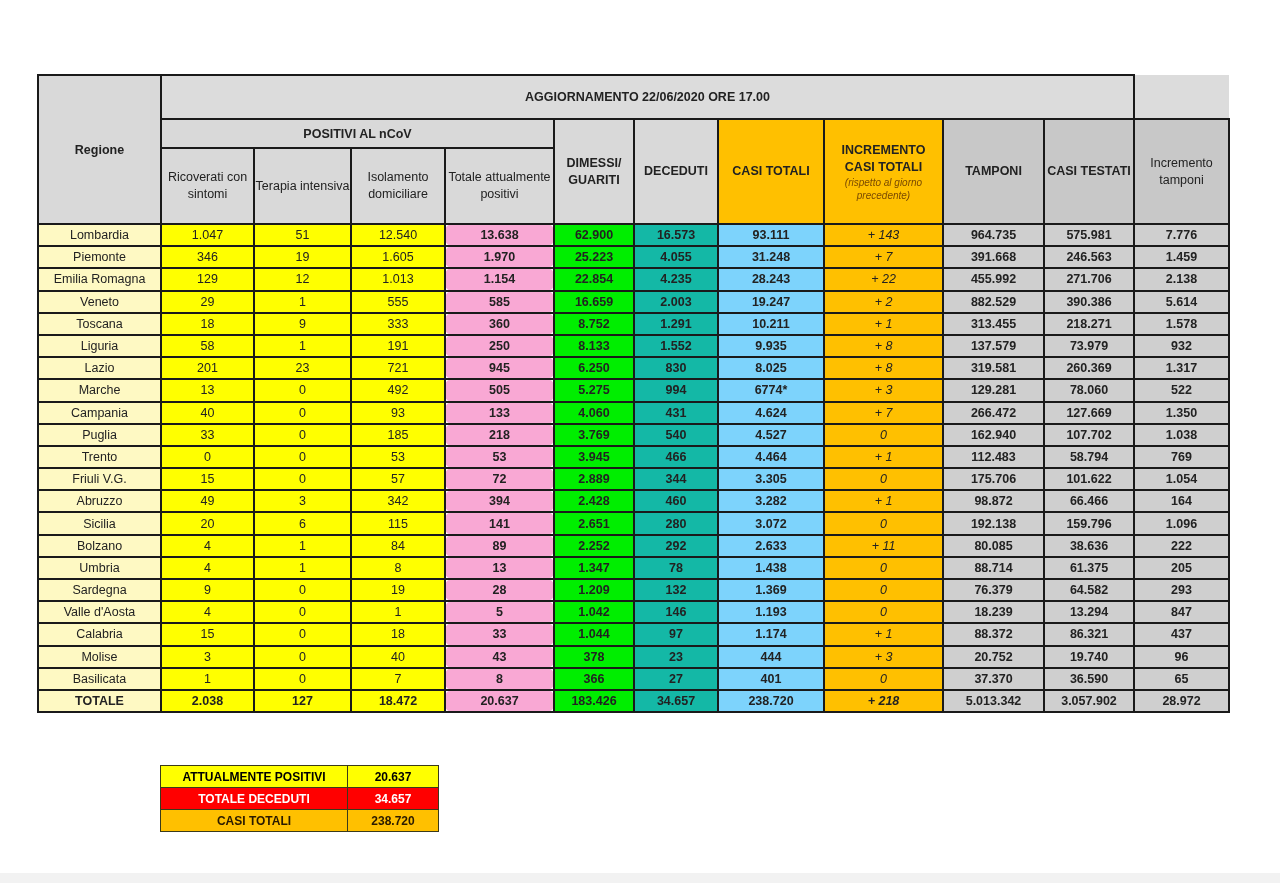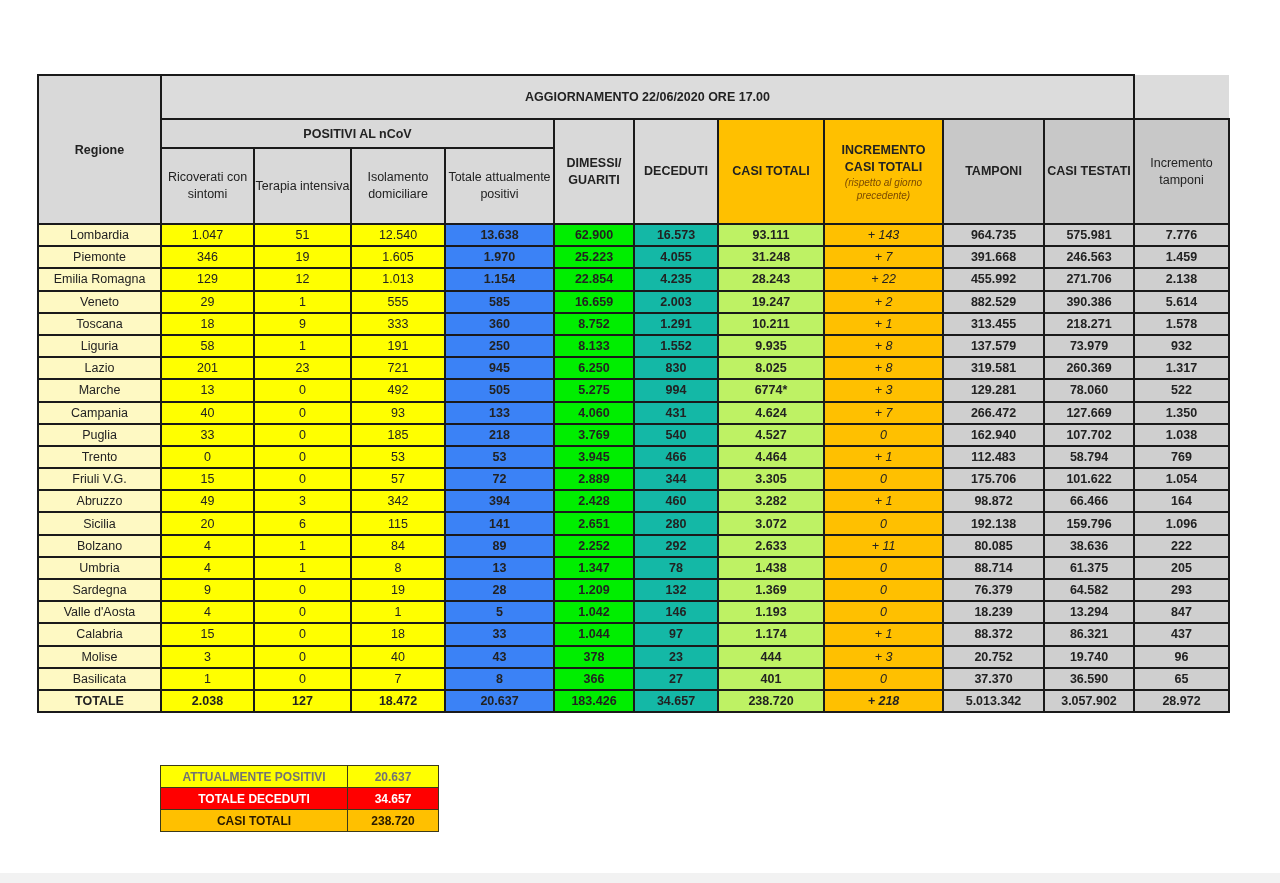--- a/index.html
+++ b/index.html
@@ -14,33 +14,33 @@
   .region-head { background:#d9d9d9; font-size:12.5px; }
   .group-head { height:27px; font-size:12.5px; background:#d9d9d9; }
   .col-head { height:74px; font-size:12.5px; line-height:17px; font-weight:normal; color:#111; }
   .col-head.bold { font-weight:bold; }
   .h-orange { background:#ffc000; }
   .h-grey { background:#c8c8c8; }
   .sub-note { display:block; font-style:italic; font-weight:normal; font-size:10px; color:#7a4a00; line-height:13px; }
   tr.row td { height:20.2px; font-size:12.5px; }
   td.reg { background:#fef9c3; color:#111; }
   td.y { background:#ffff00; color:#6b6b00; }
-  td.yb { background:#3b82f6; color:#1a1a00; font-weight:bold; }
+  td.yb { background:#f9a8d4; color:#1a1a00; font-weight:bold;border-radius:7px; }
   td.g { background:#00ee00; color:#0b5a0b; font-weight:bold; }
   td.r { background:#14b8a6; color:#8a0000; font-weight:bold; }
-  td.o { background:#bef264; color:#2a1a00; font-weight:bold; }
+  td.o { background:#7dd3fc; color:#2a1a00; font-weight:bold; }
   td.oi { background:#ffc000; color:#6b4a00; font-style:italic; }
   td.gr { background:#cfcfcf; color:#1a1a1a; font-weight:bold; }
   tr.total td { height:20px; font-weight:bold; }
   tr.total td.reg { font-weight:bold; }
   table.summary { position:absolute; left:160px; top:765px; border-collapse:collapse; }
   table.summary td { border:1.5px solid #3a3a1a; height:21px; font-size:12px; font-weight:bold; text-align:center; padding:0; }
   table.summary td.lbl { width:186px; }
   table.summary td.val { width:90px; }
-  .s-y { background:#ffff00; color:#737373; }
+  .s-y { background:#ffff00; color:#000000; }
   .s-g { background:#00ee00; color:#0b5a0b; }
   .s-r { background:#ff0000; color:#ffffff; }
   .s-o { background:#ffc000; color:#2a1a00; }
 </style>
 </head>
 <body>
 
 <table class="main">
   <colgroup>
     <col style="width:123px">

